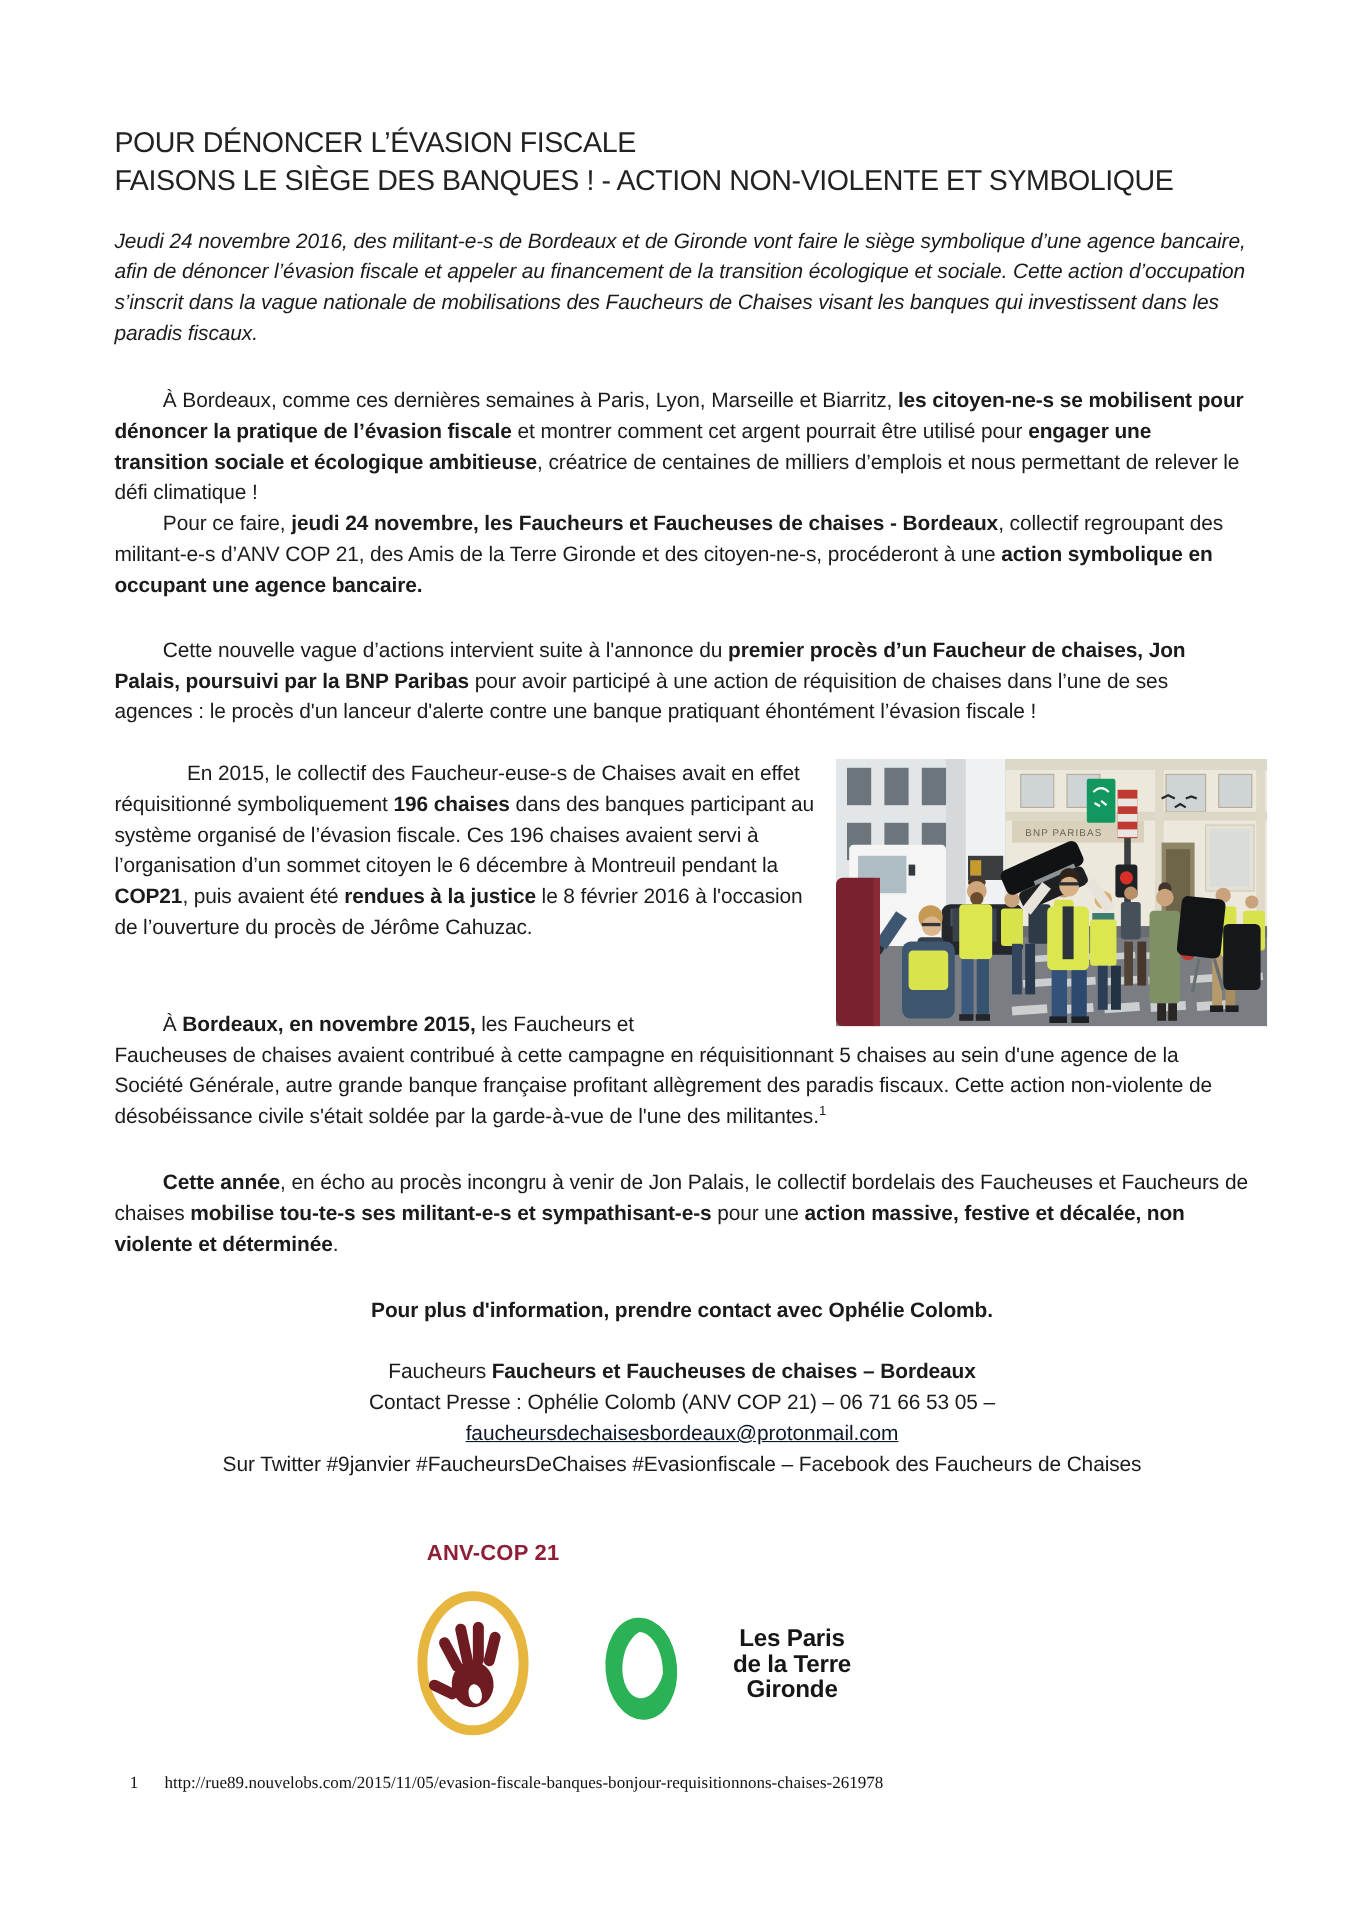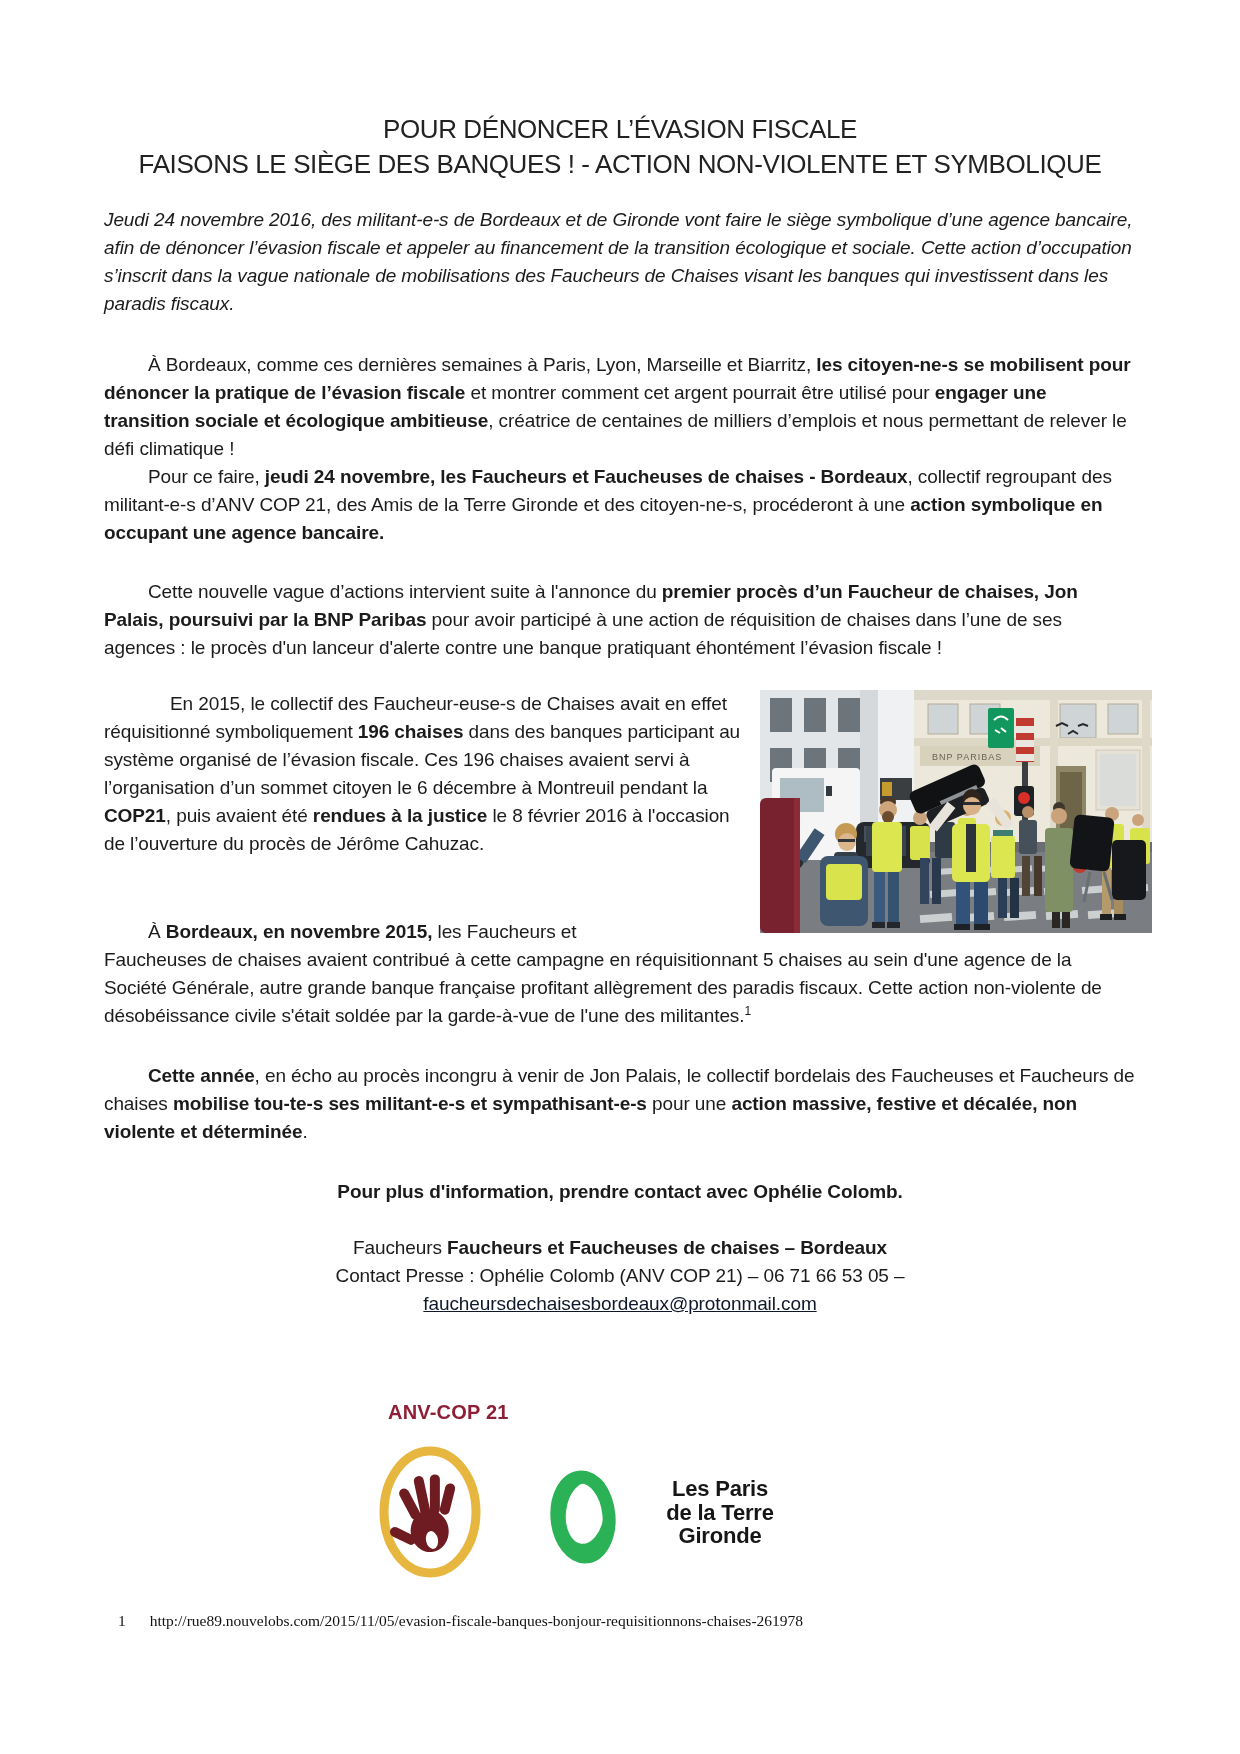--- a/index.html
+++ b/index.html
@@ -1,19 +1,19 @@
 <!DOCTYPE html>
 <html><head>
 <meta charset="utf-8">
 <style>
   html,body{margin:0;padding:0;background:#ffffff;}
   .page{position:relative;width:1240px;height:1754px;background:#fff;overflow:hidden;
         font-family:"Liberation Sans",sans-serif;color:#1b1b1b;}
   .abs{position:absolute;left:104px;width:1032px;}
-  .title{text-align:center;font-size:26px;line-height:35px;letter-spacing:-0.4px;color:#222;}
+  .title{font-size:26px;line-height:35px;letter-spacing:-0.4px;color:#222;}
   .body-text{font-size:19px;line-height:28px;letter-spacing:-0.1px;}
   .para{margin:0;}
   .indent{text-indent:44px;}
   .indent-lg{text-indent:66px;}
   .center{text-align:center;}
   .b{font-weight:bold;}
   .i{font-style:italic;}
   sup{font-size:12px;line-height:0;vertical-align:super;}
   .link{color:#0f172a;text-decoration:underline;cursor:pointer;}
   .photo-float{float:right;width:392px;height:243px;margin:0 -16px 10px 14px;}
@@ -224,20 +224,21 @@
   <div class="abs body-text para indent" style="top:918px"><span>À </span><span class="b">Bordeaux, en novembre 2015,</span><span> les Faucheurs et</span><br><span>Faucheuses de chaises avaient contribué à cette campagne en réquisitionnant 5 chaises au sein d'une agence de la Société Générale, autre grande banque française profitant allègrement des paradis fiscaux. Cette action non-violente de désobéissance civile s'était soldée par la garde-à-vue de l'une des militantes.</span><sup>1</sup></div>
 
   <div class="abs body-text para indent" style="top:1062px"><span class="b">Cette année</span><span>, en écho au procès incongru à venir de Jon Palais, le collectif bordelais des Faucheuses et Faucheurs de chaises </span><span class="b">mobilise tou-te-s ses militant-e-s et sympathisant-e-s</span><span> pour une </span><span class="b">action massive, festive et décalée, non violente et déterminée</span><span>.</span></div>
 
   <div class="abs body-text para center" style="top:1178px"><span class="b">Pour plus d'information, prendre contact avec Ophélie Colomb.</span></div>
 
   <div class="abs body-text" style="top:1234px">
     <div class="para center"><span>Faucheurs </span><span class="b">Faucheurs et Faucheuses de chaises – Bordeaux</span></div>
     <div class="para center"><span>Contact Presse : Ophélie Colomb (ANV COP 21) – 06 71 66 53 05 –</span></div>
     <div class="para center"><a class="link" href="#">faucheursdechaisesbordeaux@protonmail.com</a></div>
+    <div class="para center"><span>Sur Twitter #9janvier #FaucheursDeChaises #Evasionfiscale – Facebook des Faucheurs de Chaises</span></div>
   </div>
 
   <div class="anv-label">ANV-COP 21</div>
 
   <div class="hand-logo">
     <svg width="104" height="134" viewBox="0 0 104 134" xmlns="http://www.w3.org/2000/svg">
       <ellipse cx="52" cy="67" rx="46" ry="61" fill="#ffffff" stroke="#e6b63e" stroke-width="9"></ellipse>
       <g fill="#6e1c21" transform="rotate(-6 52 70)">
         <rect x="28" y="40" width="10" height="34" rx="5" transform="rotate(-22 33 57)"></rect>
         <rect x="41" y="30" width="10" height="40" rx="5" transform="rotate(-6 46 50)"></rect>

